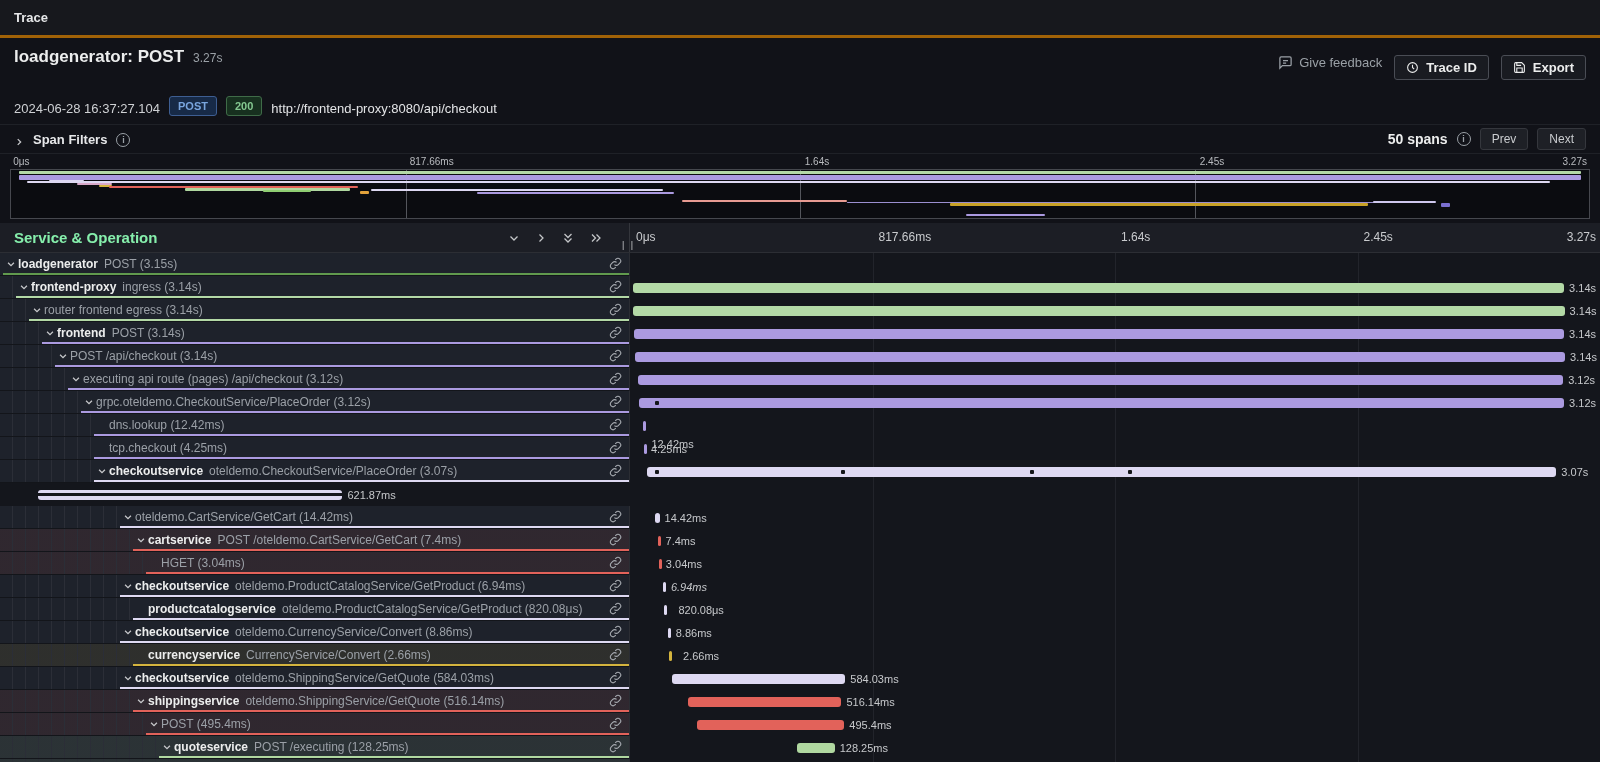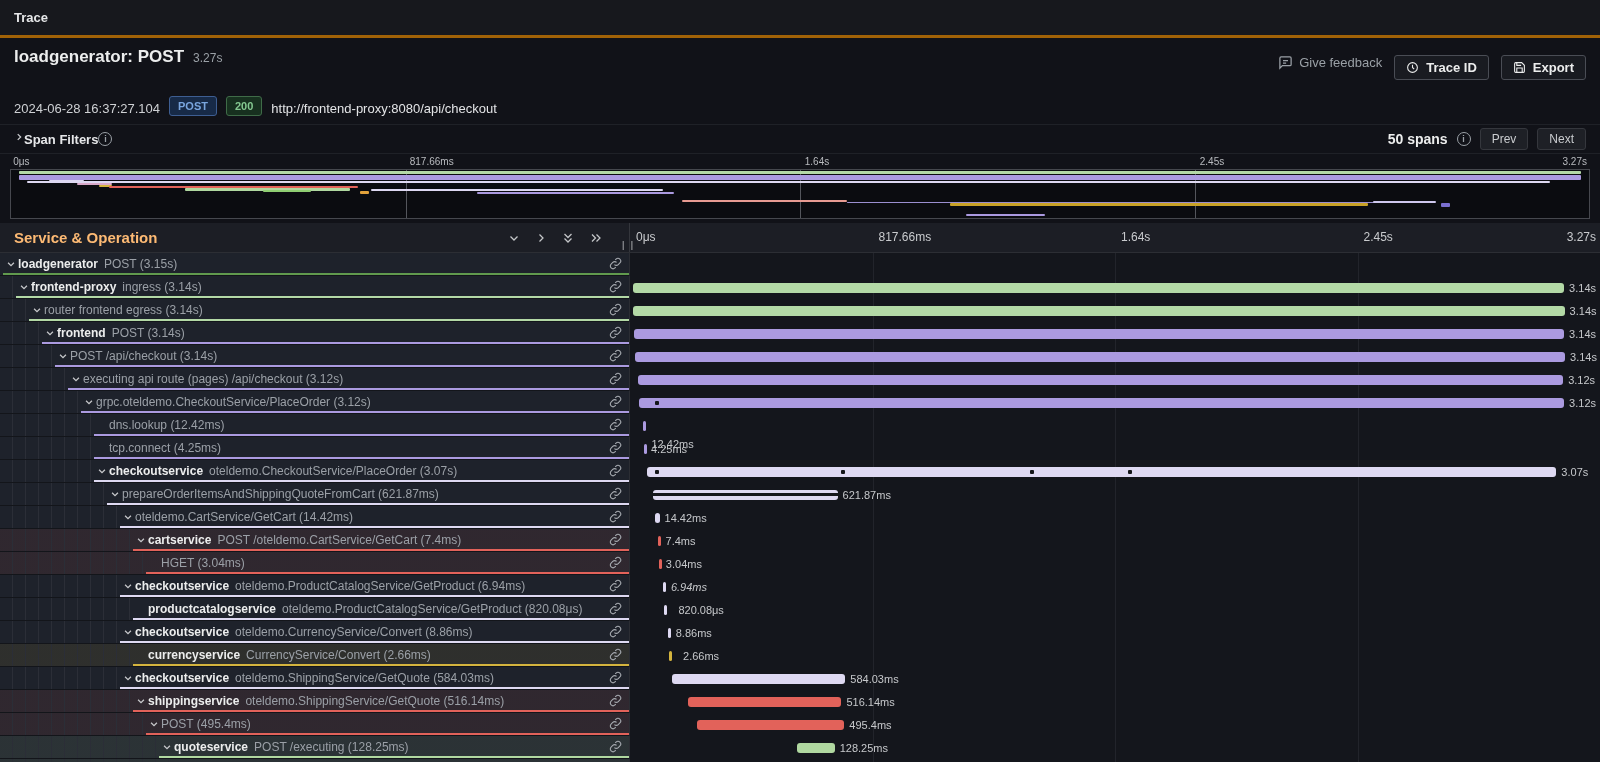--- a/index.html
+++ b/index.html
@@ -29,21 +29,21 @@
   .th-right { display:flex; align-items:flex-start; gap:12px; padding-top:8px; }
   .feedback { display:flex; align-items:center; gap:6px; color:#9aa0a6; font-size:13px; cursor:pointer; }
   .btn { display:flex; align-items:center; gap:7px; background:#191b21; border:1px solid #4a4d55;
          border-radius:3px; color:#eceded; font-size:13px; font-weight:bold; padding:4px 11px;
          font-family:inherit; cursor:pointer; }
 
   
   .filter-bar { display:flex; justify-content:space-between; align-items:center;
                 border-top:1px solid #1f2127; border-bottom:1px solid #1f2127;
                 padding:3px 14px; height:30px; }
-  .fb-left { display:flex; align-items:flex-start; }
+  .fb-left { display:flex; align-items:flex-end; gap:9px; }
   .fb-left .lbl { font-size:13px; font-weight:bold; color:#e6e7e9; }
   .fb-right { display:flex; align-items:center; gap:9px; }
   .spans-count { font-size:14px; font-weight:bold; color:#eceded; }
   .mini-btn { background:#1e2026; border:1px solid #35373d; border-radius:3px;
               color:#c9cbce; font-size:12px; padding:3px 11px; font-family:inherit; cursor:pointer; }
   .info { width:14px; height:14px; border:1.5px solid #9aa0a6; border-radius:50%;
           color:#9aa0a6; font-size:9px; font-weight:bold; display:inline-flex;
           align-items:center; justify-content:center; font-style:normal; }
 
   
@@ -51,21 +51,21 @@
   .mm-labels { position:relative; height:13px; font-size:10px; color:#b9bbbf; }
   .mm-labels span { position:absolute; top:0; }
   .mm-canvas { position:relative; height:50px; border:1px solid #46484e; background:#0b0c10; overflow:hidden; cursor:crosshair; }
   .mm-grid { position:absolute; top:0; bottom:0; width:1px; background:#54565c; }
   .mm-line { position:absolute; border-radius:1px; }
 
   
   .tt-header { display:flex; height:30px; background:#1c1e25; border-bottom:1px solid #2c2e34; position:relative; }
   .tt-left { width:630px; flex:none; display:flex; align-items:center; justify-content:space-between;
              padding:0 26px 0 14px; border-right:1px solid #34363c; }
-  .col-title { font-size:15px; font-weight:bold; color:#fdba74; }
+  .col-title { font-size:15px; font-weight:bold; color:#86efac; }
   .hdr-icons { display:flex; align-items:center; gap:15px; color:#c4c6c9; }
   .hdr-icons > span { cursor:pointer; display:flex; }
   .drag-handle { position:absolute; left:622px; top:17px; color:#c4c6c9; font-size:9px;
                  letter-spacing:2px; cursor:col-resize; z-index:5; }
   .tt-right { flex:1; position:relative; font-size:12px; color:#c9cbce; }
   .tt-right .tick { position:absolute; top:7px; }
 
   .tt-body { position:relative; height:553px; background:#14161c; }
   .grid-overlay { position:absolute; left:630px; right:0; top:0; bottom:0; z-index:0; }
   .grid-overlay i { position:absolute; top:0; bottom:0; width:1px; background:#22242b; }
@@ -415,21 +415,21 @@
   </div>
       <div class="row">
     <div class="row-name">
       <span class="indent" style="width: 94px;"></span>
       <span class="chev" style="visibility: hidden;">
             <svg width="10" height="10" viewBox="0 0 24 24" fill="none" stroke="#c8c9cc" stroke-width="3">
               <path d="M5 9l7 7 7-7"></path>
             </svg>
           </span>
 
-      <span class="op">tcp.connect (4.25ms)</span>
+      <span class="op">tcp.checkout (4.25ms)</span>
       <span class="link-ic">
             <svg width="13" height="13" viewBox="0 0 24 24" fill="none" stroke="#a5a9af" stroke-width="2">
               <path d="M10 14a5 5 0 0 0 7.1 0l3-3a5 5 0 0 0-7.1-7.1L11.5 5.4"></path>
               <path d="M14 10a5 5 0 0 0-7.1 0l-3 3a5 5 0 0 0 7.1 7.1l1.5-1.5"></path>
             </svg>
           </span>
       <span class="uline" style="left: 94px; background: rgb(171, 154, 224);"></span>
     </div>
     <div class="row-bars">
       <span class="bar" style="left: 1.4%; width: 0.25%; background: rgb(171, 154, 224);"></span>
@@ -458,37 +458,20 @@
       <span class="bar" style="left: 1.8%; width: 93.7%; background: rgb(222, 217, 242);">
             <span class="mark" style="left: 0.853789%;"></span>
             <span class="mark" style="left: 21.3447%;"></span>
             <span class="mark" style="left: 42.0491%;"></span>
             <span class="mark" style="left: 52.8282%;"></span>
           </span>
       <span class="durlab" style="left: calc(95.5% + 5px);">3.07s</span>
     </div>
   </div>
       <div class="row">
-    <div class="row-name">
-      <span class="indent" style="width: 107px;"></span>
-      <span class="chev">
-            <svg width="10" height="10" viewBox="0 0 24 24" fill="none" stroke="#c8c9cc" stroke-width="3">
-              <path d="M5 9l7 7 7-7"></path>
-            </svg>
-          </span>
-
-      <span class="op">prepareOrderItemsAndShippingQuoteFromCart (621.87ms)</span>
-      <span class="link-ic">
-            <svg width="13" height="13" viewBox="0 0 24 24" fill="none" stroke="#a5a9af" stroke-width="2">
-              <path d="M10 14a5 5 0 0 0 7.1 0l3-3a5 5 0 0 0-7.1-7.1L11.5 5.4"></path>
-              <path d="M14 10a5 5 0 0 0-7.1 0l-3 3a5 5 0 0 0 7.1 7.1l1.5-1.5"></path>
-            </svg>
-          </span>
-      <span class="uline" style="left: 107px; background: rgb(222, 217, 242);"></span>
-    </div>
     <div class="row-bars">
       <span class="bar" style="left: 2.4%; width: 19%; background: linear-gradient(rgb(222, 217, 242) 0px, rgb(222, 217, 242) 3px, rgb(21, 23, 28) 3px, rgb(21, 23, 28) 6px, rgb(222, 217, 242) 6px, rgb(222, 217, 242) 10px);"></span>
       <span class="durlab" style="left: calc(21.4% + 5px);">621.87ms</span>
     </div>
   </div>
       <div class="row">
     <div class="row-name">
       <span class="indent" style="width: 120px;"></span>
       <span class="chev">
             <svg width="10" height="10" viewBox="0 0 24 24" fill="none" stroke="#c8c9cc" stroke-width="3">

